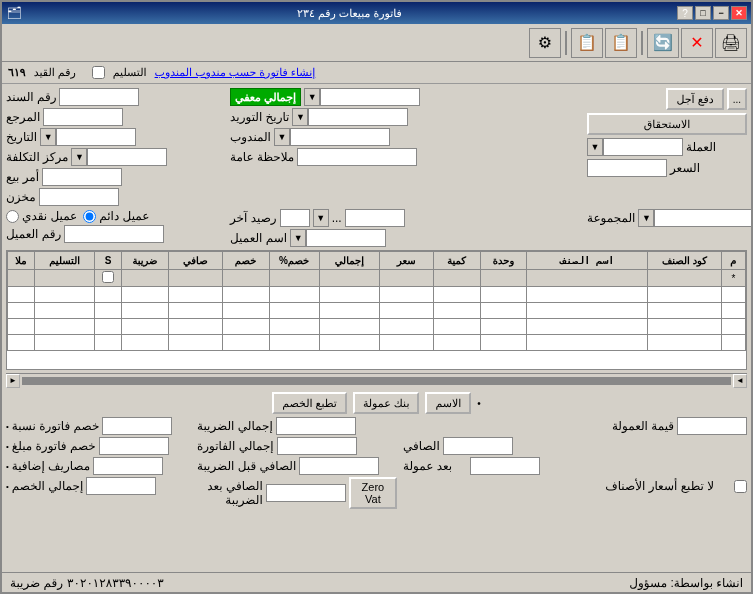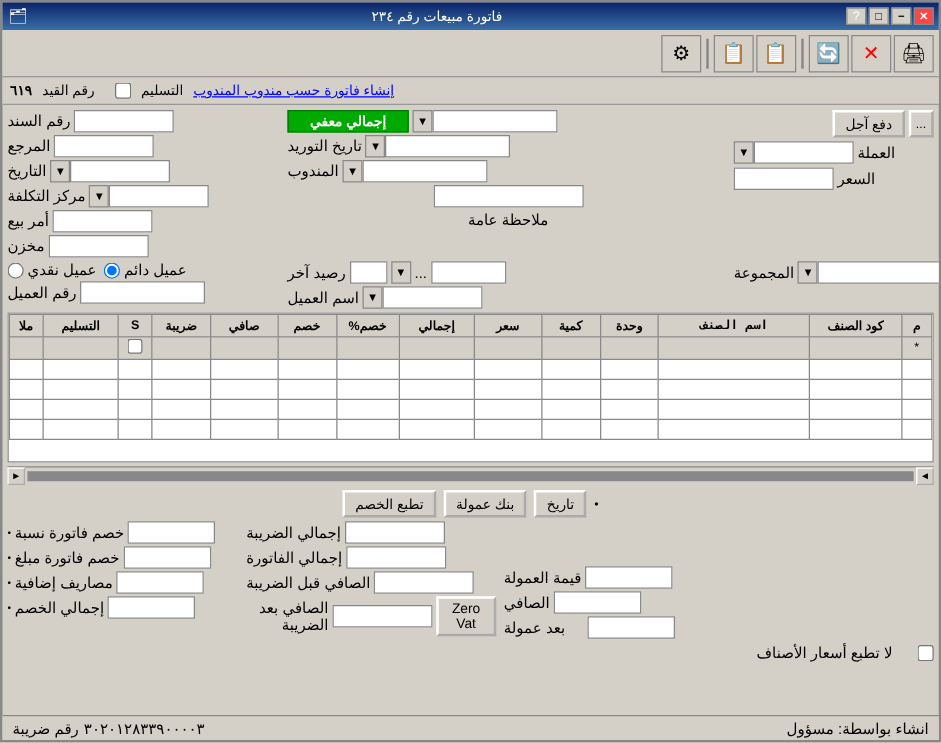--- a/index.html
+++ b/index.html
@@ -26,21 +26,21 @@
     .field-input { background: white; border: 1px solid #888; height: 18px; font-size: 11px; padding: 1px 3px; text-align: right; }
     .combo-arrow { background: #d4d0c8; border: 1px solid #888; width: 16px; height: 18px; cursor: pointer; display: flex; align-items: center; justify-content: center; font-size: 9px; }
     
     
     .btn { background: #d4d0c8; border: 2px outset #fff; padding: 8px 8px; font-size: 11px; cursor: pointer; white-space: nowrap; height: 22px; display: flex; align-items: center; justify-content: center; }
     
     
     .radio-label { display: flex; align-items: center; gap: 3px; font-size: 11px; }
     
     
-    .green-box { background: #00aa00; color: white; border: 1px solid #007700; padding: 1px 17px; font-size: 11px; font-weight: bold; height: 18px; display: flex; align-items: center; }
+    .green-box { background: #00aa00; color: white; border: 1px solid #007700; padding: 1px 4px; font-size: 11px; font-weight: bold; height: 18px; display: flex; align-items: center; }
     
     
     .data-table { width: 100%; border-collapse: collapse; background: white; }
     .data-table th { background: #d4d0c8; border: 1px solid #888; padding: 1px 3px; font-size: 10px; text-align: center; height: 18px; white-space: nowrap; }
     .data-table td { border: 1px solid #888; padding: 1px 3px; font-size: 10px; text-align: center; height: 16px; }
     .data-table tr.star-row td { background: #d4d0c8; }
     
     
     .table-container { background: white; border: 1px solid #888; overflow: auto; height: 120px; }
     
@@ -93,20 +93,21 @@
 
   <div class="main-form">
 
     <div style="display:flex;gap:4px;">
 
       <div style="width:160px;display:flex;flex-direction:column;gap:3px;">
         <div style="display:flex;gap:3px;align-items:center;">
           <button class="btn" style="font-size:10px;padding:1px 4px;">...</button>
           <button class="btn" style="font-size:11px;">دفع آجل</button>
         </div>
+        <button class="btn">الاستحقاق</button>
         <div style="display:flex;align-items:center;gap:3px;justify-content:flex-end;">
           <span>العملة</span>
           <div style="display:flex;">
             <input type="text" class="field-input" style="width: 80px;">
             <div class="combo-arrow">▼</div>
           </div>
         </div>
         <div style="display:flex;align-items:center;gap:3px;justify-content:flex-end;">
           <span>السعر</span>
           <input type="text" class="field-input" style="width: 80px;">
@@ -128,21 +129,21 @@
           </div>
           <span>تاريخ التوريد</span>
         </div>
         <div style="display:flex;align-items:center;gap:3px;justify-content:flex-end;">
           <div style="display:flex;">
             <input type="text" class="field-input" style="width: 100px;">
             <div class="combo-arrow">▼</div>
           </div>
           <span>المندوب</span>
         </div>
-        <div style="display:flex;align-items:center;gap:3px;justify-content:flex-end;flex-direction:column;">
+        <div style="display:flex;align-items:center;gap:3px;justify-content:flex-end;">
           <input type="text" class="field-input" style="width: 120px;">
           <span>ملاحظة عامة</span>
         </div>
       </div>
 
       <div style="width:220px;display:flex;flex-direction:column;gap:2px;">
         <div style="display:flex;align-items:center;gap:3px;justify-content:flex-end;">
           <input type="text" class="field-input" style="width: 80px;">
           <span>رقم السند</span>
         </div>
@@ -330,29 +331,29 @@
     </div>
 
     <div class="hscroll">
       <div class="scroll-btn">◄</div>
       <div class="scroll-track"></div>
       <div class="scroll-btn">►</div>
     </div>
 
     <div style="display:flex;gap:6px;align-items:center;justify-content:center;margin-top:2px;">
       <span style="font-size:10px;">•</span>
-      <button class="btn">تاريخ</button>
+      <button class="btn">الاسم</button>
       <button class="btn">بنك عمولة</button>
       <button class="btn">تطبع الخصم</button>
     </div>
 
     <div style="display:flex;gap:6px;">
 
       <div style="flex:1;display:flex;flex-direction:column;gap:2px;">
-        <div style="display:flex;align-items:center;gap:3px;justify-content:flex-end;margin-top:36px;">
+        <div style="display:flex;align-items:center;gap:3px;">
           <input type="text" class="field-input" style="width: 70px;">
           <span>قيمة العمولة</span>
         </div>
         <div style="display:flex;align-items:center;gap:3px;justify-content:flex-end;">
           <input type="text" class="field-input" style="width: 70px;">
           <span>الصافي</span>
         </div>
         <div style="display:flex;align-items:center;gap:18px;justify-content:flex-end;">
           <input type="text" class="field-input" style="width: 70px;">
           <span>بعد عمولة</span>

